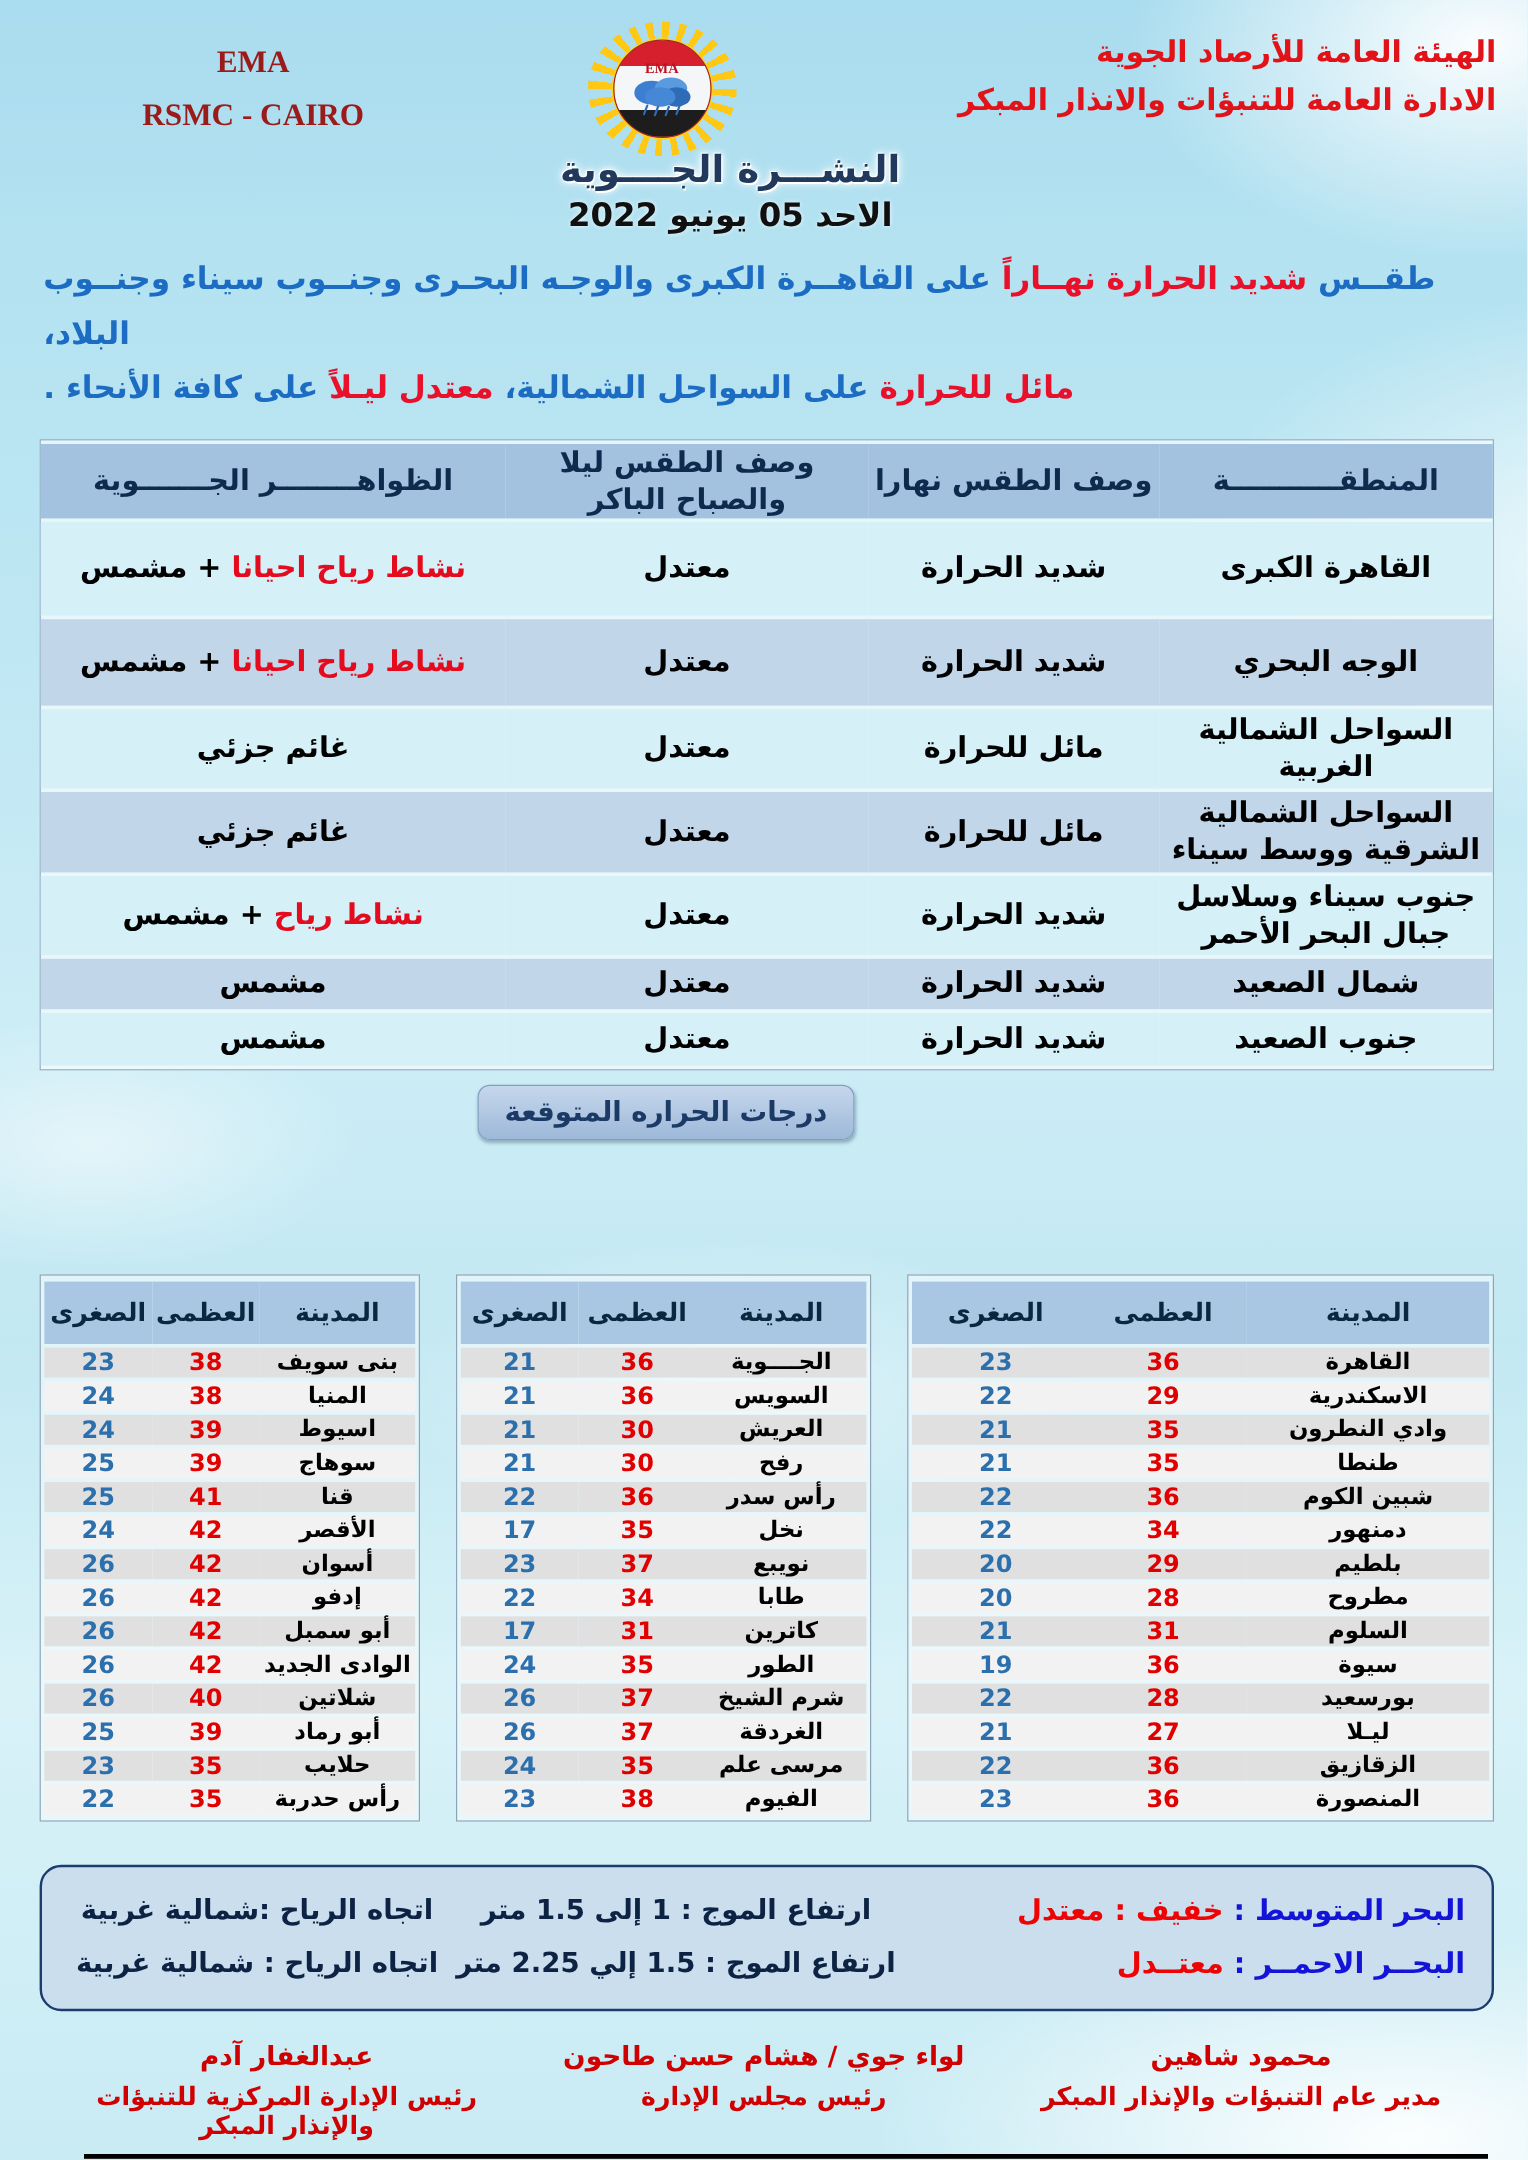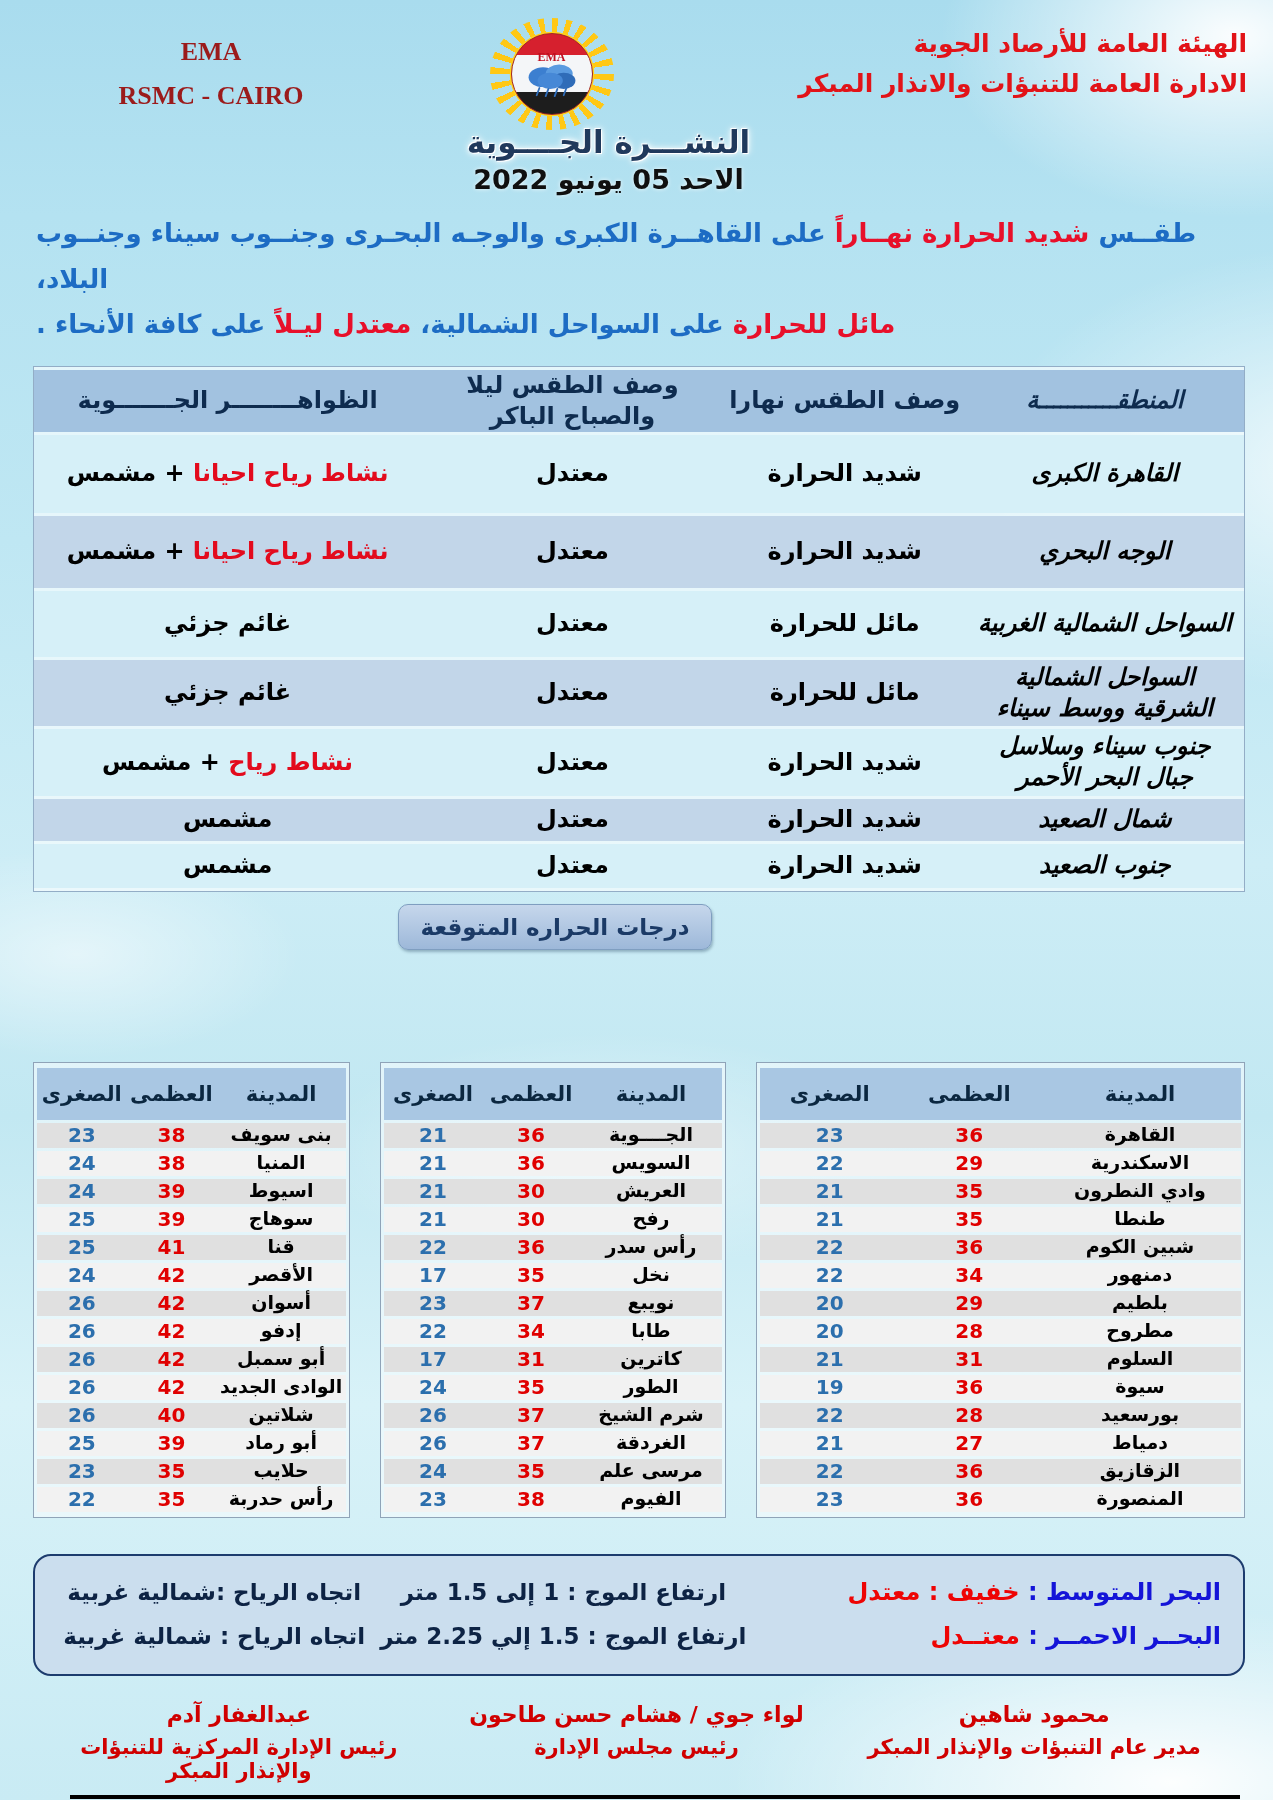--- a/index.html
+++ b/index.html
@@ -50,21 +50,21 @@
   
   .intro { direction:rtl; text-align:left; margin:16px 32px 0 36px; font-size:26px; line-height:1.75; }
   .t-blue { color:#1d6cc4; }
   .t-red  { color:#e8102a; }
 
   
   .forecast-wrap { margin:18px 28px 0 33px; border:1px solid #93adc6; background:rgba(240,250,253,.8); }
   table.forecast { width:100%; border-collapse:separate; border-spacing:0 3px; direction:rtl; table-layout:fixed; }
   .forecast th { background:#a2c2e0; color:#0e2b4e; font-size:24px; height:58px; line-height:1.3; padding:0 4px; }
   .forecast td { text-align:center; font-size:24px; color:#000; padding:2px 8px; line-height:1.3; }
-  .fc-region { width:23%;font-style:italic; } .fc-day { width:20%; } .fc-night { width:25%; } .fc-phen { width:32%; }
+  .fc-region { width:23%; } .fc-day { width:20%; } .fc-night { width:25%; } .fc-phen { width:32%; }
   .forecast tbody tr:nth-child(odd) td  { background:#d6f0f8; }
   .forecast tbody tr:nth-child(even) td { background:#c2d6e9; }
   .forecast tbody tr:nth-child(1){height:78px} .forecast tbody tr:nth-child(2){height:72px}
   .forecast tbody tr:nth-child(3){height:66px} .forecast tbody tr:nth-child(4){height:62px}
   .forecast tbody tr:nth-child(5){height:60px} .forecast tbody tr:nth-child(6){height:42px}
   .forecast tbody tr:nth-child(7){height:44px}
   .phen-red { color:#e30b1d; }
 
   
   .temps-btn { display:block; width:314px; margin:12px 0 0 398px; padding:9px 0; text-align:center;
@@ -264,21 +264,21 @@
                 <td class="city">سيوة</td>
                 <td class="tmax">36</td>
                 <td class="tmin">19</td>
               </tr>
               <tr>
                 <td class="city">بورسعيد</td>
                 <td class="tmax">28</td>
                 <td class="tmin">22</td>
               </tr>
               <tr>
-                <td class="city">دمياط</td>
+                <td class="city">ليـلا</td>
                 <td class="tmax">27</td>
                 <td class="tmin">21</td>
               </tr>
               <tr>
                 <td class="city">الزقازيق</td>
                 <td class="tmax">36</td>
                 <td class="tmin">22</td>
               </tr>
               <tr>
                 <td class="city">المنصورة</td>

